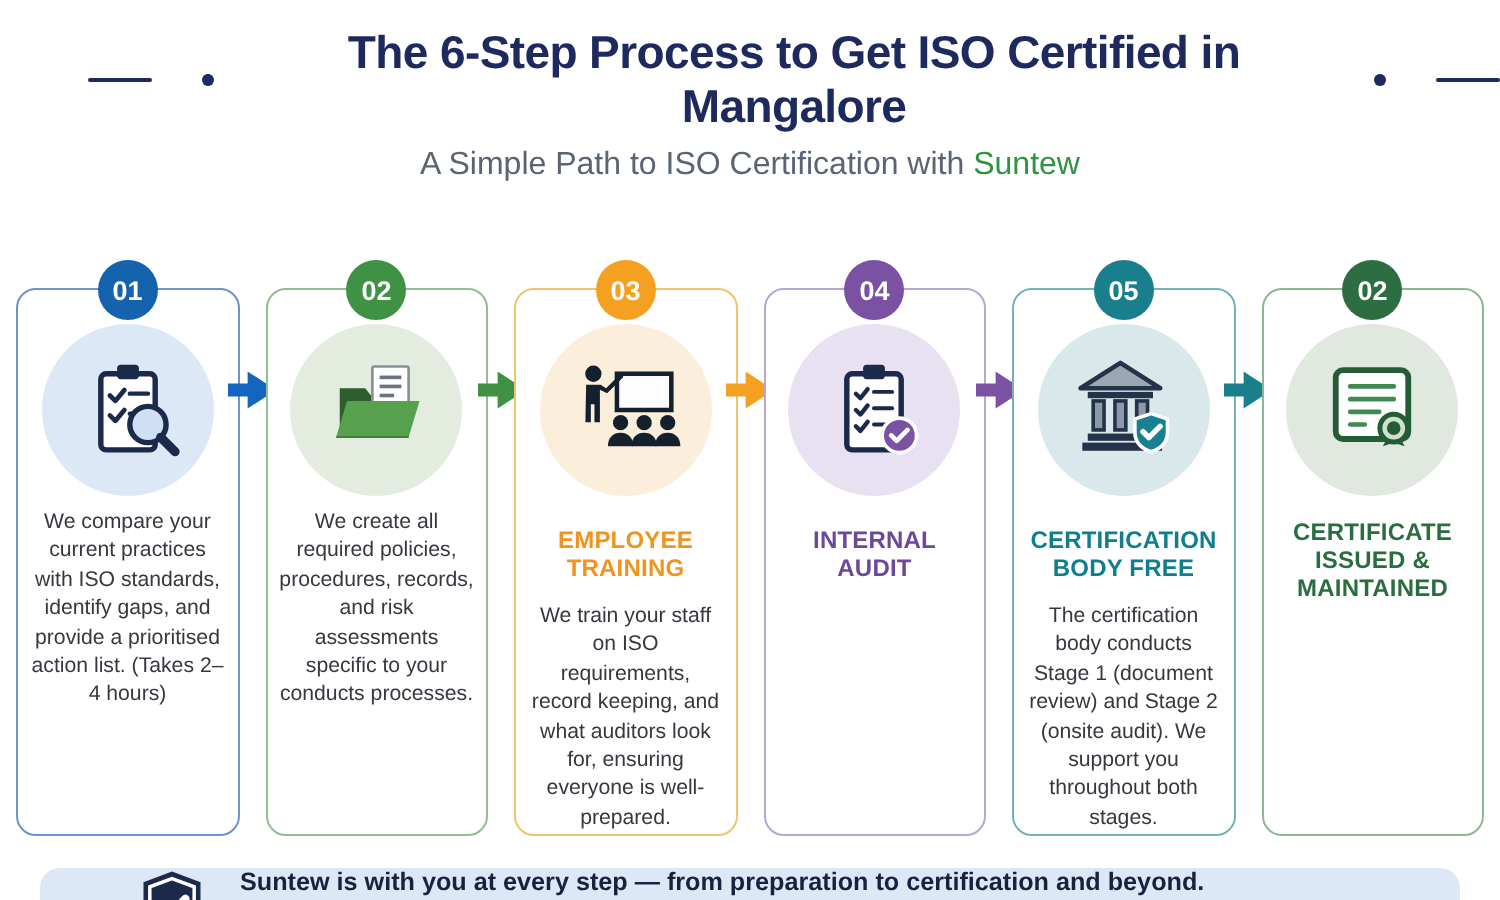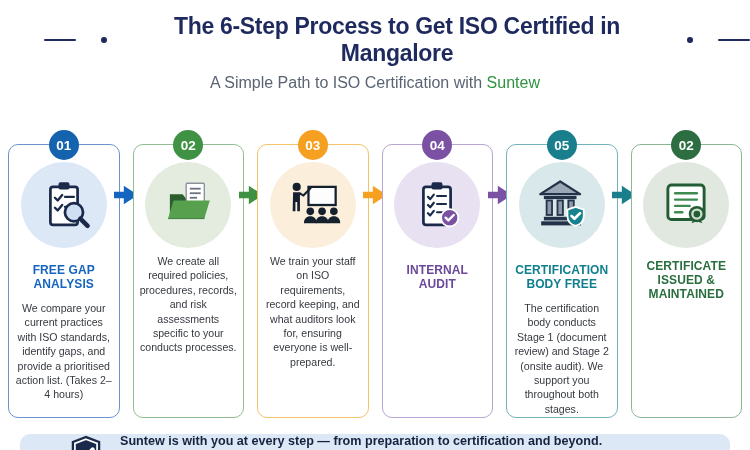--- a/index.html
+++ b/index.html
@@ -76,21 +76,20 @@
             <rect x="26" y="7" width="12" height="8" rx="2" fill="#1b2a4a"></rect>
             <path d="M22 24l3 3 5-6" fill="none" stroke="#1b2a4a" stroke-width="2.6" stroke-linecap="round" stroke-linejoin="round"></path>
             <line x1="33" y1="23" x2="43" y2="23" stroke="#1b2a4a" stroke-width="2.4" stroke-linecap="round"></line>
             <path d="M22 35l3 3 5-6" fill="none" stroke="#1b2a4a" stroke-width="2.6" stroke-linecap="round" stroke-linejoin="round"></path>
             <line x1="33" y1="34" x2="40" y2="34" stroke="#1b2a4a" stroke-width="2.4" stroke-linecap="round"></line>
             <circle cx="43" cy="40" r="10" fill="#cfe0f4" stroke="#1b2a4a" stroke-width="3"></circle>
             <line x1="50" y1="47" x2="58" y2="55" stroke="#1b2a4a" stroke-width="5" stroke-linecap="round"></line>
           </svg>
         </span>
       </div>
-      <div class="step-title">FREE GAP ANALYSIS</div>
       <div class="step-body">We compare your current practices with ISO standards, identify gaps, and provide a prioritised action list. (Takes 2–4 hours)</div>
     </div>
 
     <div class="gap">
         <span class="arrow" style="color: rgb(21, 101, 192);">
       <svg width="28" height="24" viewBox="0 0 24 22">
             <path d="M1 8h9V2.5L23 11 10 19.5V14H1z" fill="currentColor"></path>
           </svg>
     </span>
       </div>
@@ -133,20 +132,21 @@
               <circle cx="29" cy="39" r="4.2"></circle>
                 <path d="M22 52c0-5 3-7.5 7-7.5s7 2.5 7 7.5z"></path>
               <circle cx="42" cy="39" r="4.2"></circle>
                 <path d="M35 52c0-5 3-7.5 7-7.5s7 2.5 7 7.5z"></path>
               <circle cx="55" cy="39" r="4.2"></circle>
                 <path d="M48 52c0-5 3-7.5 7-7.5s7 2.5 7 7.5z"></path>
             </g>
           </svg>
         </span>
       </div>
+      <div class="step-title">EMPLOYEE TRAINING</div>
       <div class="step-body">We train your staff on ISO requirements, record keeping, and what auditors look for, ensuring everyone is well-prepared.</div>
     </div>
 
     <div class="gap">
         <span class="arrow" style="color: rgb(245, 160, 33);">
       <svg width="28" height="24" viewBox="0 0 24 22">
             <path d="M1 8h9V2.5L23 11 10 19.5V14H1z" fill="currentColor"></path>
           </svg>
     </span>
       </div>

